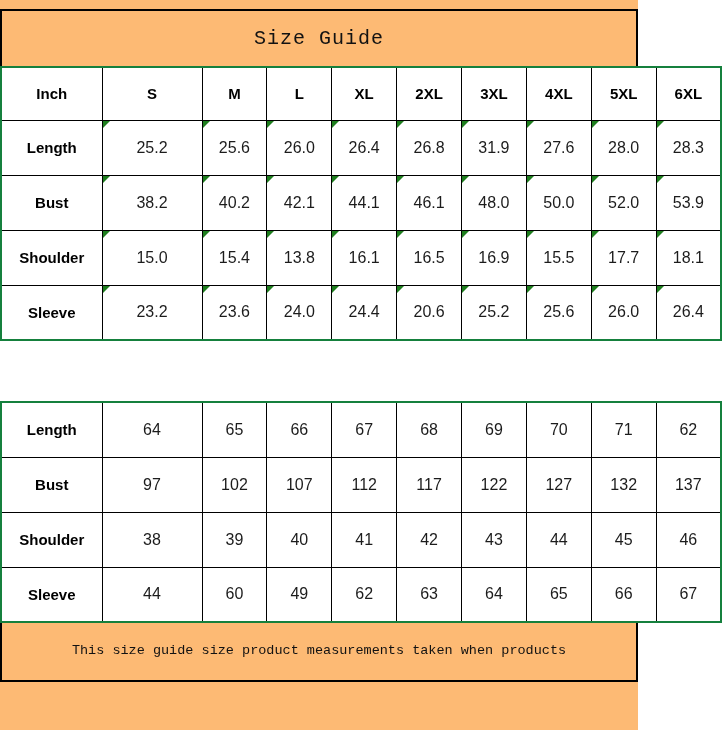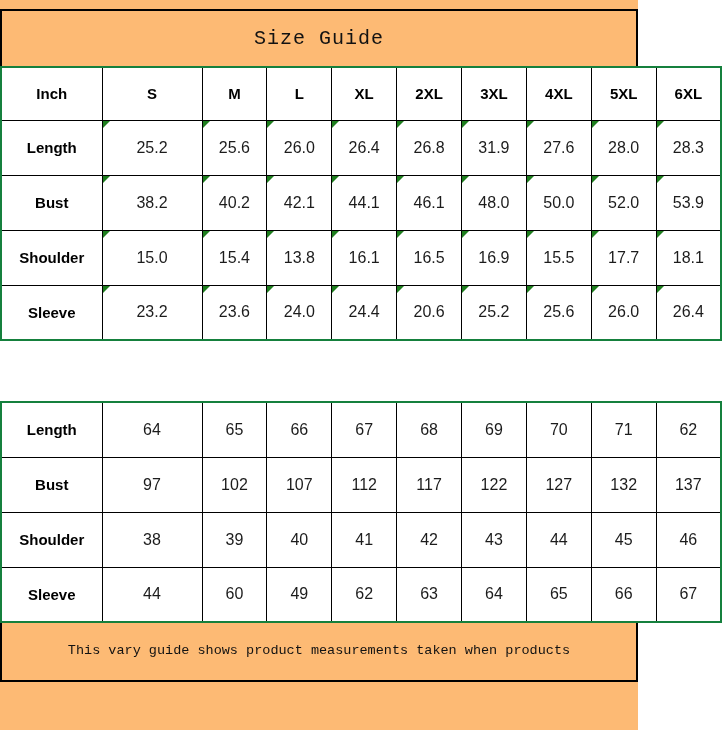--- a/index.html
+++ b/index.html
@@ -231,16 +231,16 @@
           <td class="val"><span>63</span></td>
           <td class="val"><span>64</span></td>
           <td class="val"><span>65</span></td>
           <td class="val"><span>66</span></td>
           <td class="val"><span>67</span></td>
         </tr>
       </tbody>
   </table>
 
   <div class="footer-box">
-    <span>This vary guide shows product measurements taken when products</span>
+    <span>This size guide size product measurements taken when products</span>
   </div>
 
 </div>
 
 </body></html>

